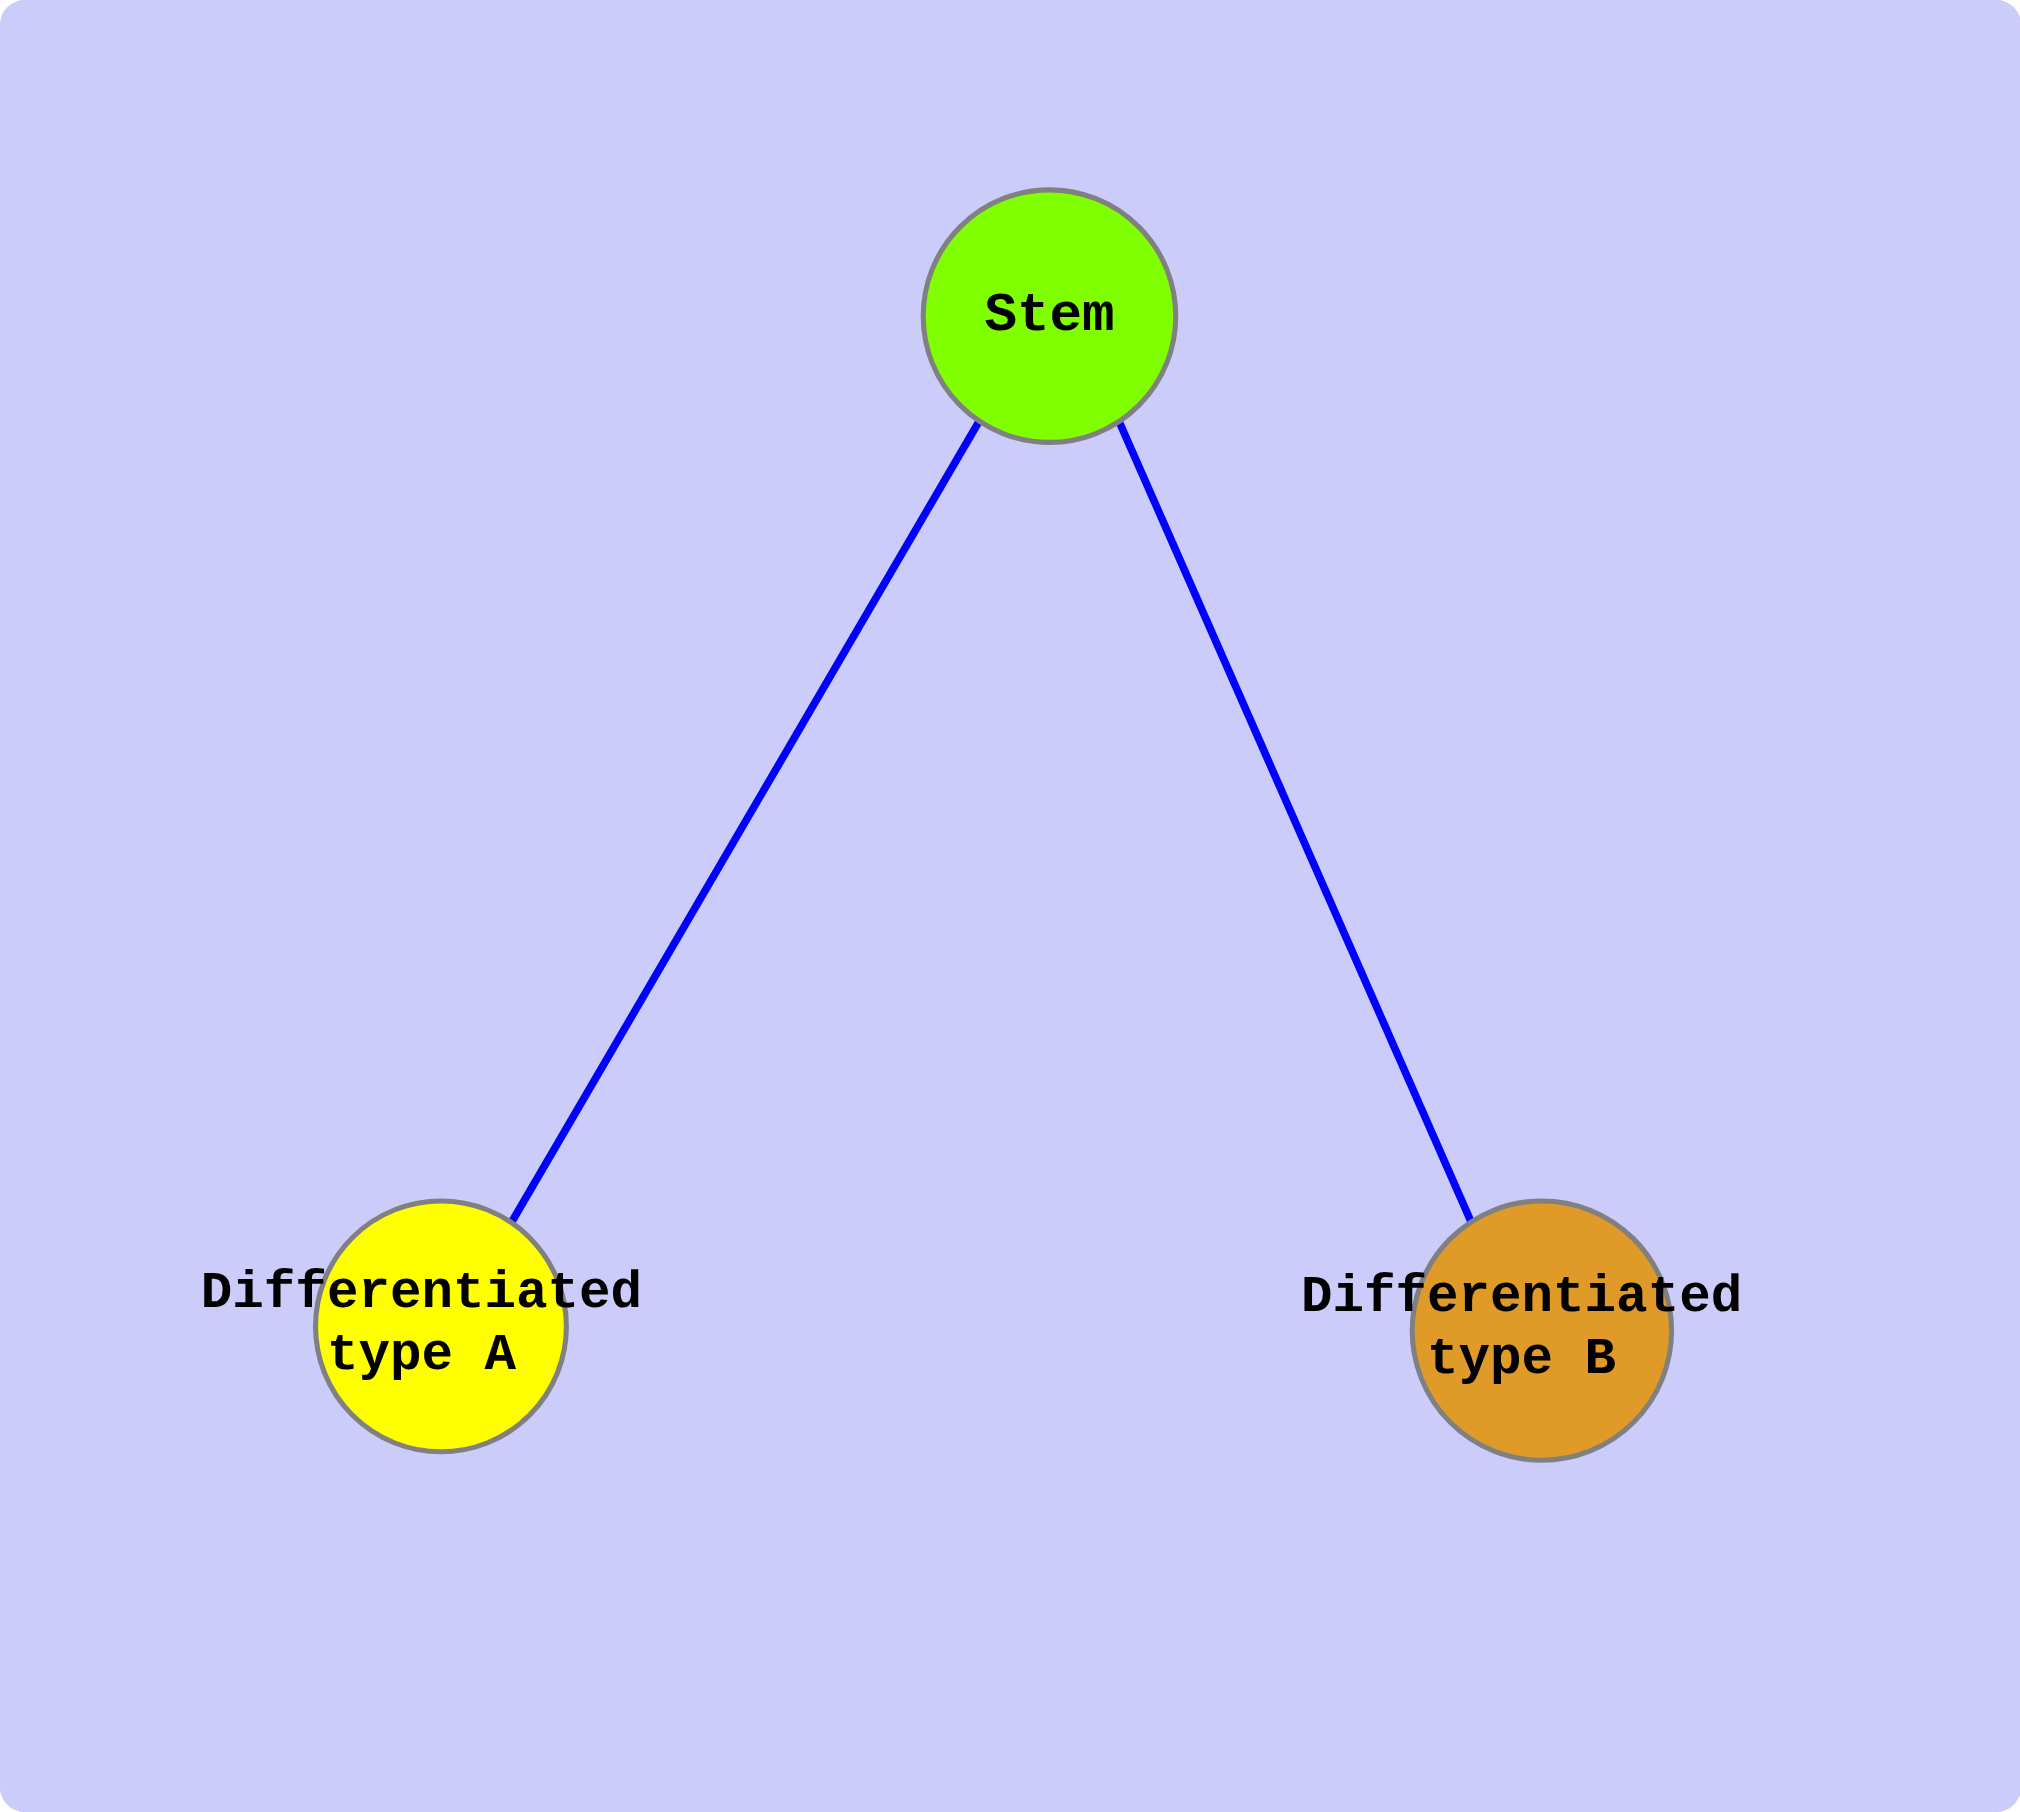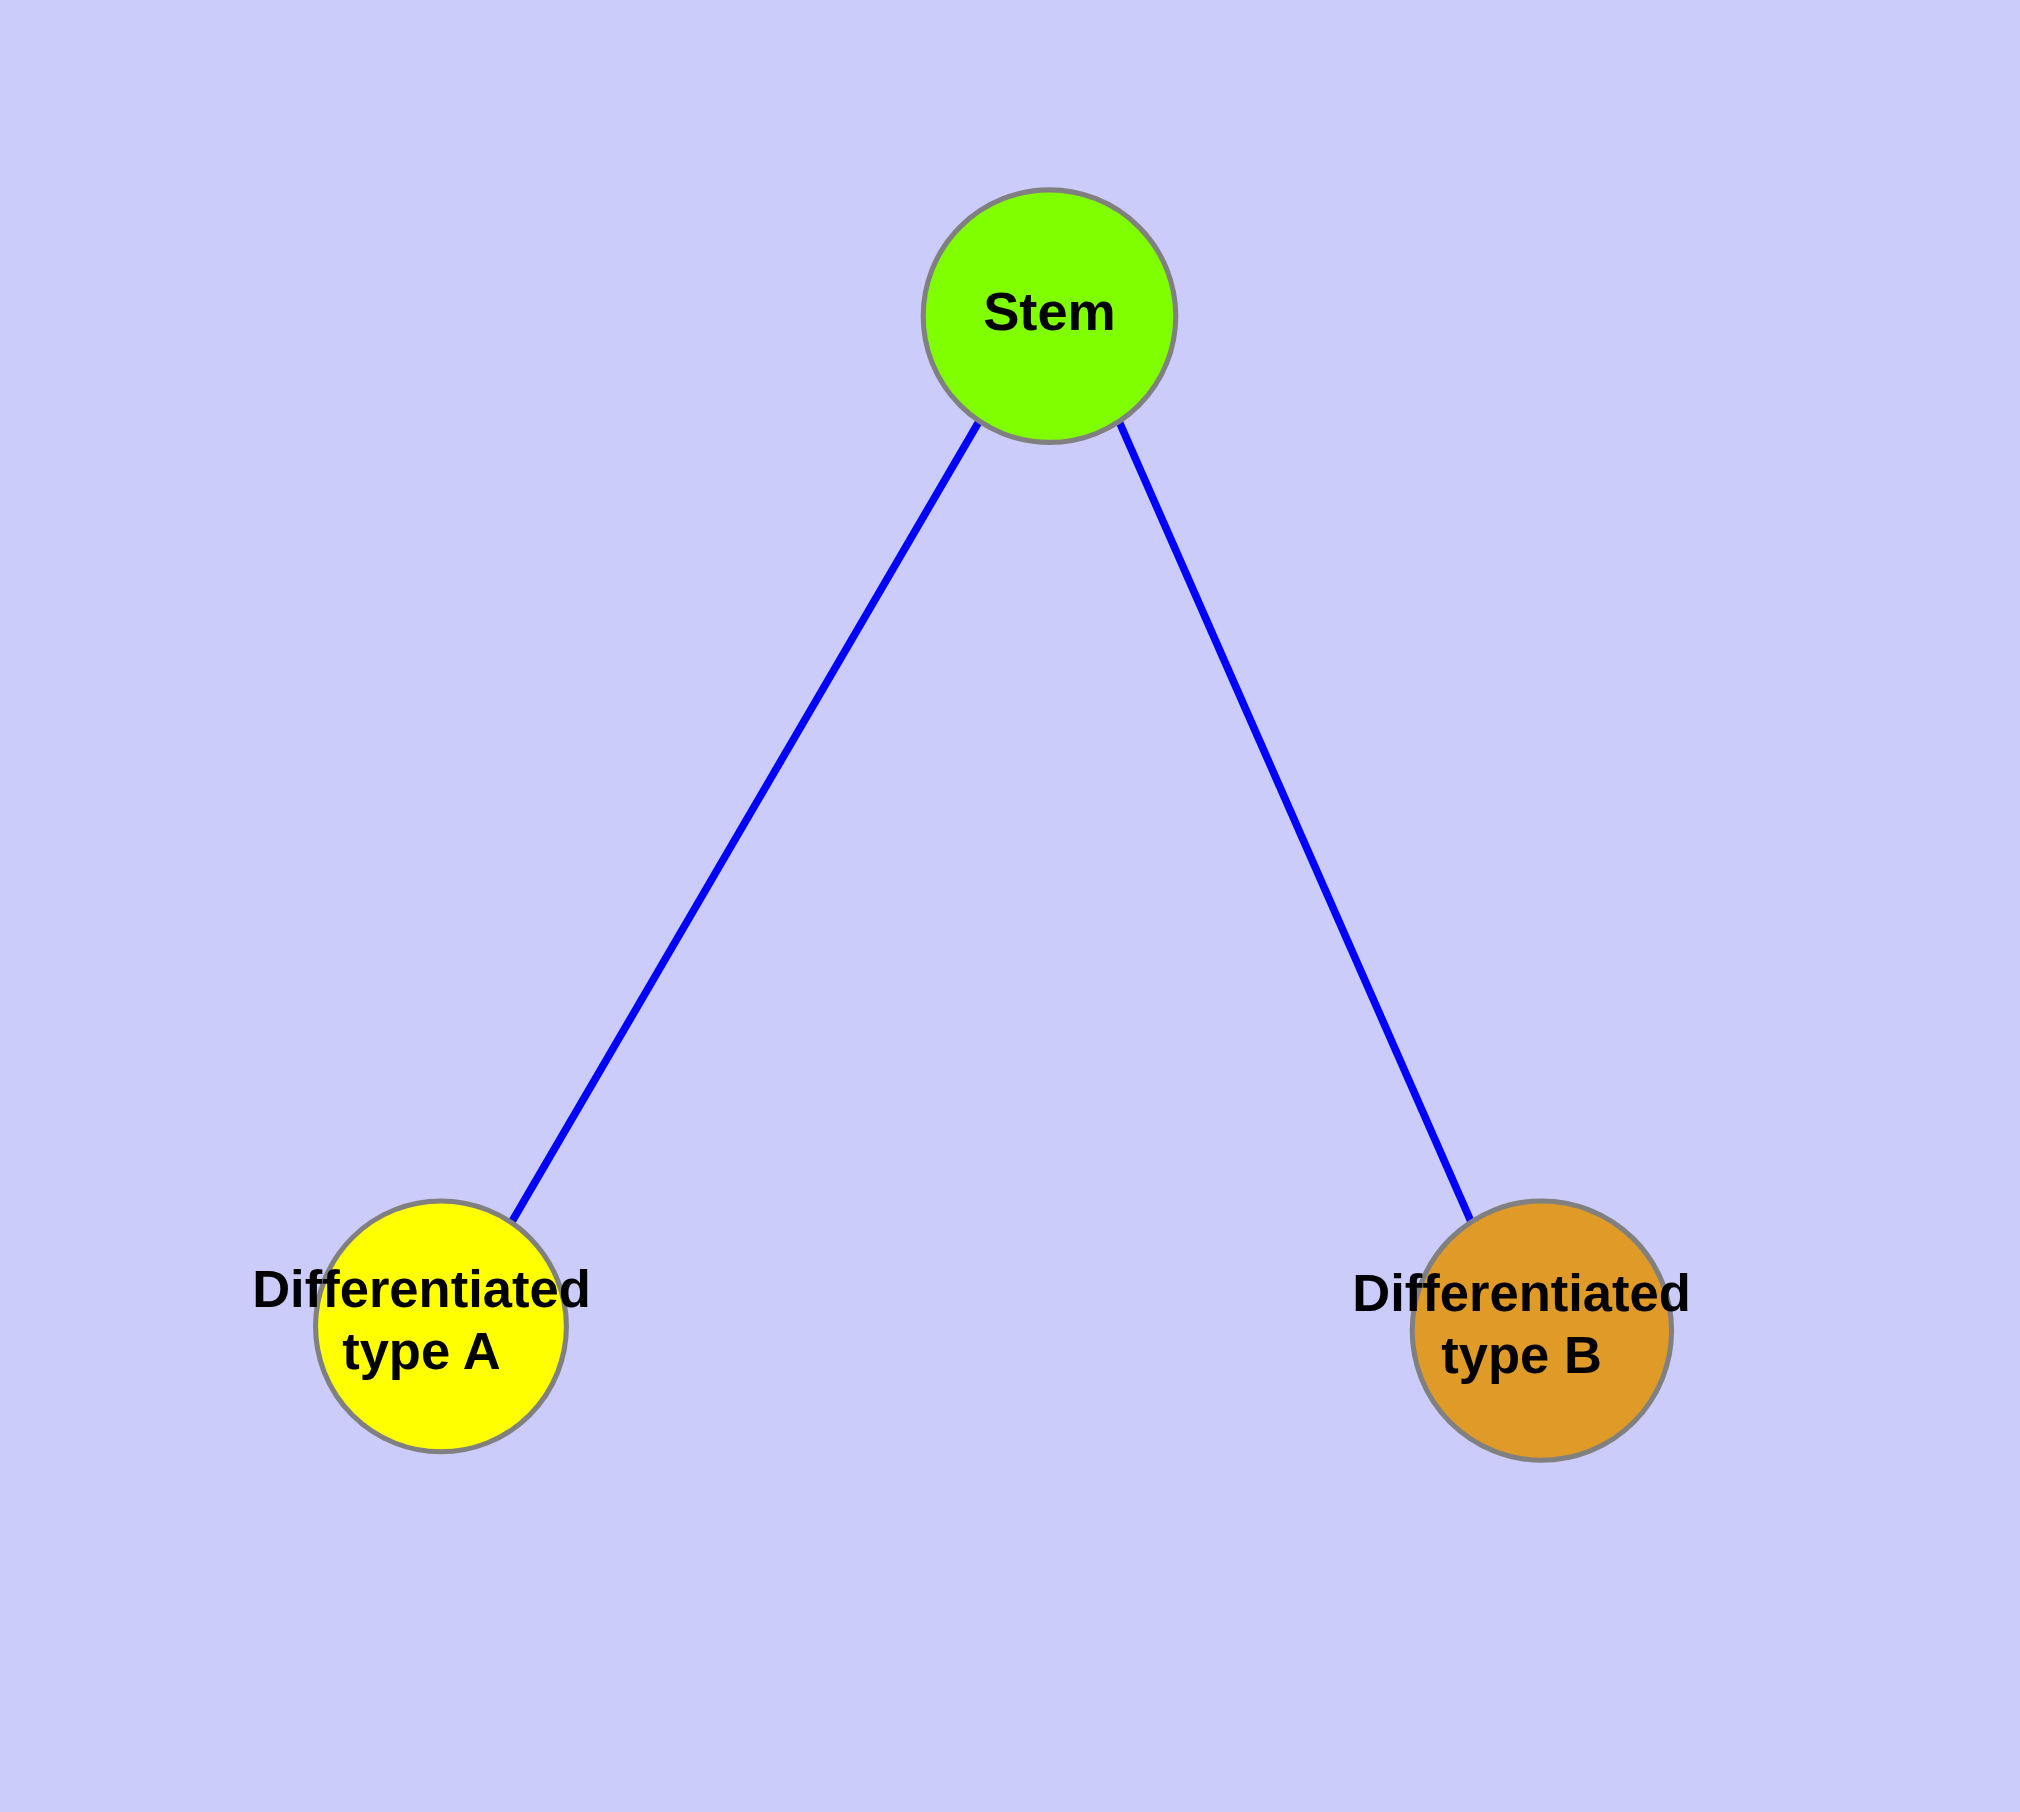--- a/index.html
+++ b/index.html
@@ -6,21 +6,22 @@
   html, body {
     margin: 0;
     padding: 0;
     background: #ffffff;
   }
   #canvas {
     position: relative;
     width: 2021px;
     height: 1812px;
     overflow: hidden;
-    font-family: Liberation Sans, sans-serif;
+    font-family: Liberation Mono, monospace;
+    border-radius: 25px;
   }
   #graph-svg {
     position: absolute;
     top: 0;
     left: 0;
     width: 2021px;
     height: 1812px;
     display: block;
   }
   .node-label {

